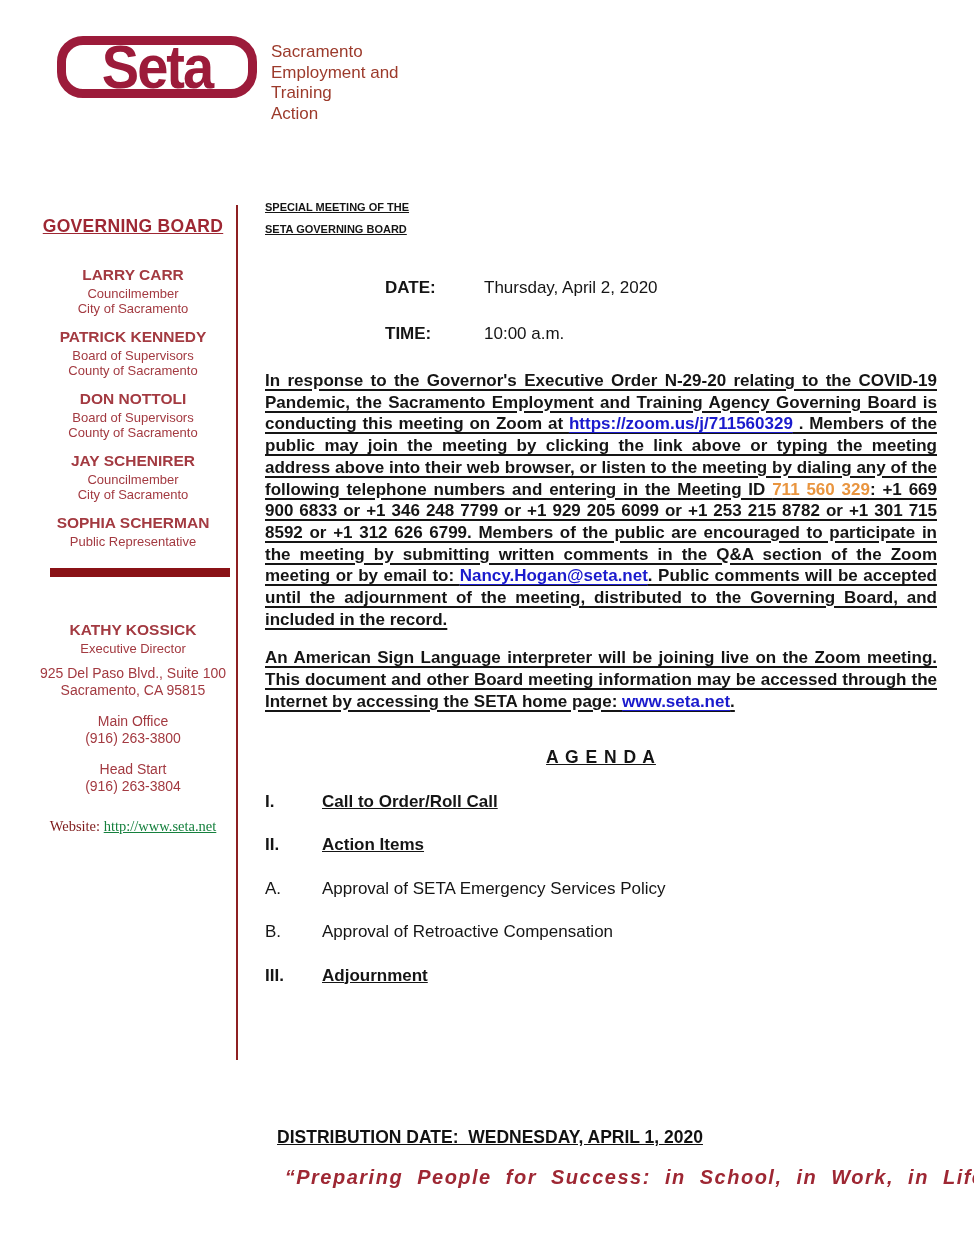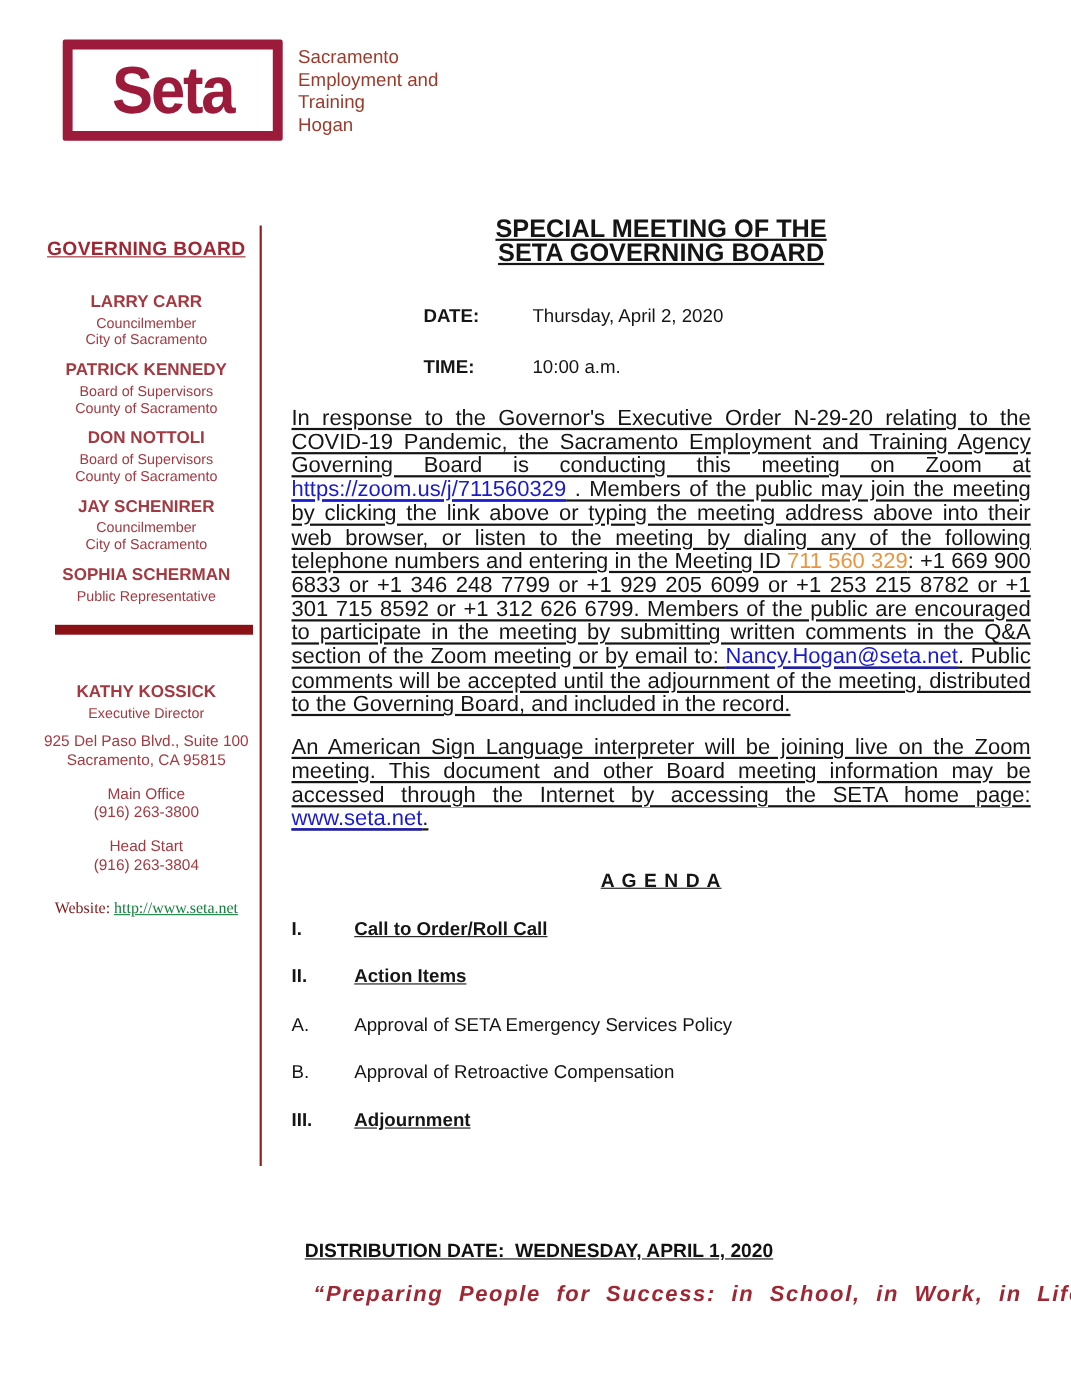--- a/index.html
+++ b/index.html
@@ -5,22 +5,22 @@
   * { margin:0; padding:0; box-sizing:border-box; }
   html,body { background:#fff; }
   body {
     width:974px; height:1260px; position:relative;
     font-family:"Liberation Sans", sans-serif; color:#151515;
     overflow:hidden;
   }
 
   
   .logo-box {
-    position:absolute; left:57px; top:36px; width:200px; height:92px;
-    border:9px solid #9C1B3A; border-radius:2px;
+    position:absolute; left:57px; top:36px; width:200px; height:62px;
+    border:9px solid #9C1B3A; border-radius:26px;
     display:flex; align-items:center; justify-content:center;
   }
   .logo-word {
     font-size:56px; font-weight:bold; color:#9C1B3A;
     letter-spacing:-2px; line-height:1; transform:scaleY(1.08);
   }
   .logo-org {
     position:absolute; left:271px; top:42px;
     font-size:17px; line-height:20.5px; color:#9C3A2B;
   }
@@ -47,30 +47,30 @@
   }
   .website a { color:#15803d; text-decoration:underline; }
 
   .vrule {
     position:absolute; left:236px; top:205px; width:2px; height:855px;
     background:#8E2022;
   }
 
   
   .main { position:absolute; left:265px; top:196px; width:672px; }
-  .doc-title { text-align:center; font-size:23px; font-weight:bold; line-height:22px; }
+  .doc-title { text-align:left; font-size:11px; font-weight:bold; line-height:22px; }
   .doc-title div { text-decoration:underline; }
 
   .meta { margin-top:38px; }
   .meta-row { margin-bottom:26px; padding-left:120px; font-size:17px; }
   .meta-label { display:inline-block; min-width:99px; padding-right:14px; font-weight:bold; }
   .meta-link { color:#1A1ACD; font-weight:bold; text-decoration:underline; }
 
   .para {
-    margin-top:20px; font-size:20px; font-weight:normal; line-height:21.7px;
+    margin-top:20px; font-size:17px; font-weight:bold; line-height:21.7px;
     text-align:justify; text-decoration:underline;
     text-underline-offset:2.5px; text-decoration-thickness:1.5px;
   }
   .para.second { margin-top:17px; }
   .para a { color:#1A1ACD; }
   .meeting-id { color:#E9953F; }
 
   .agenda-head {
     margin-top:34px; text-align:center; font-size:17.5px; font-weight:bold;
     text-decoration:underline; letter-spacing:1px;
@@ -96,21 +96,21 @@
 
 <div>
 
   <div class="logo-box">
     <span class="logo-word">Seta</span>
   </div>
   <div class="logo-org">
     <div>Sacramento</div>
     <div>Employment and</div>
     <div>Training</div>
-    <div>Hogan</div>
+    <div>Action</div>
   </div>
 
   <div class="sidebar">
     <div class="sb-title">GOVERNING BOARD</div>
 
     <div class="member">
       <div class="m-name">LARRY CARR</div>
       <div class="m-sub">Councilmember</div>
       <div class="m-sub">City of Sacramento</div>
     </div>

